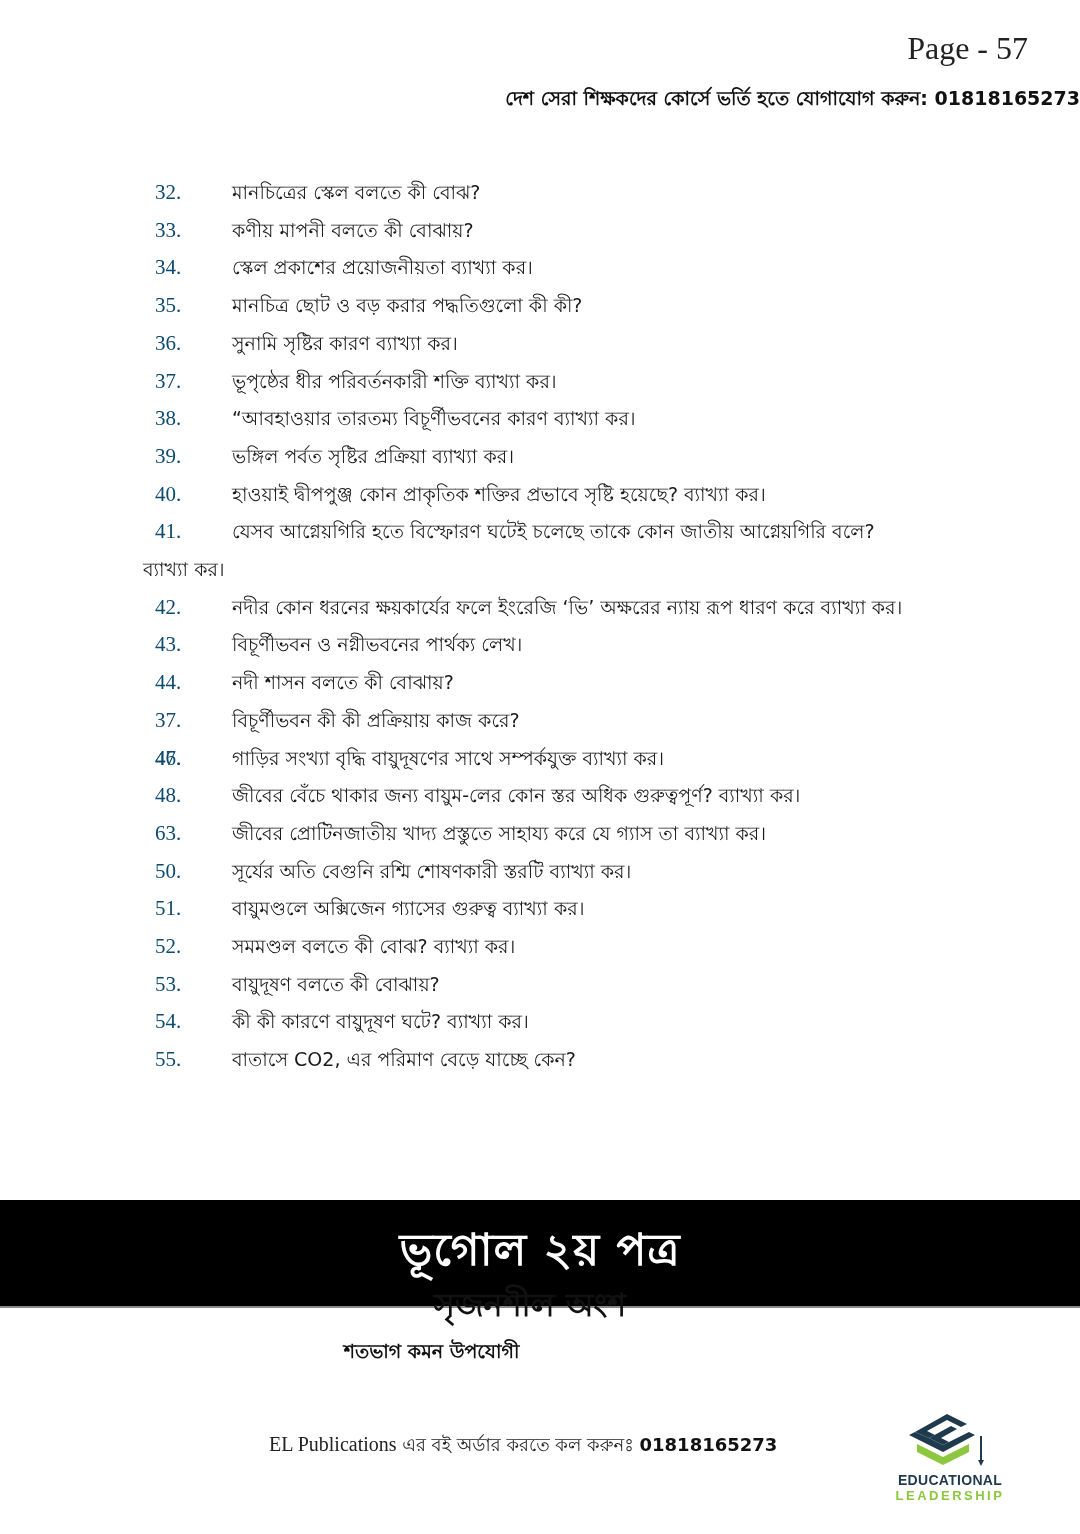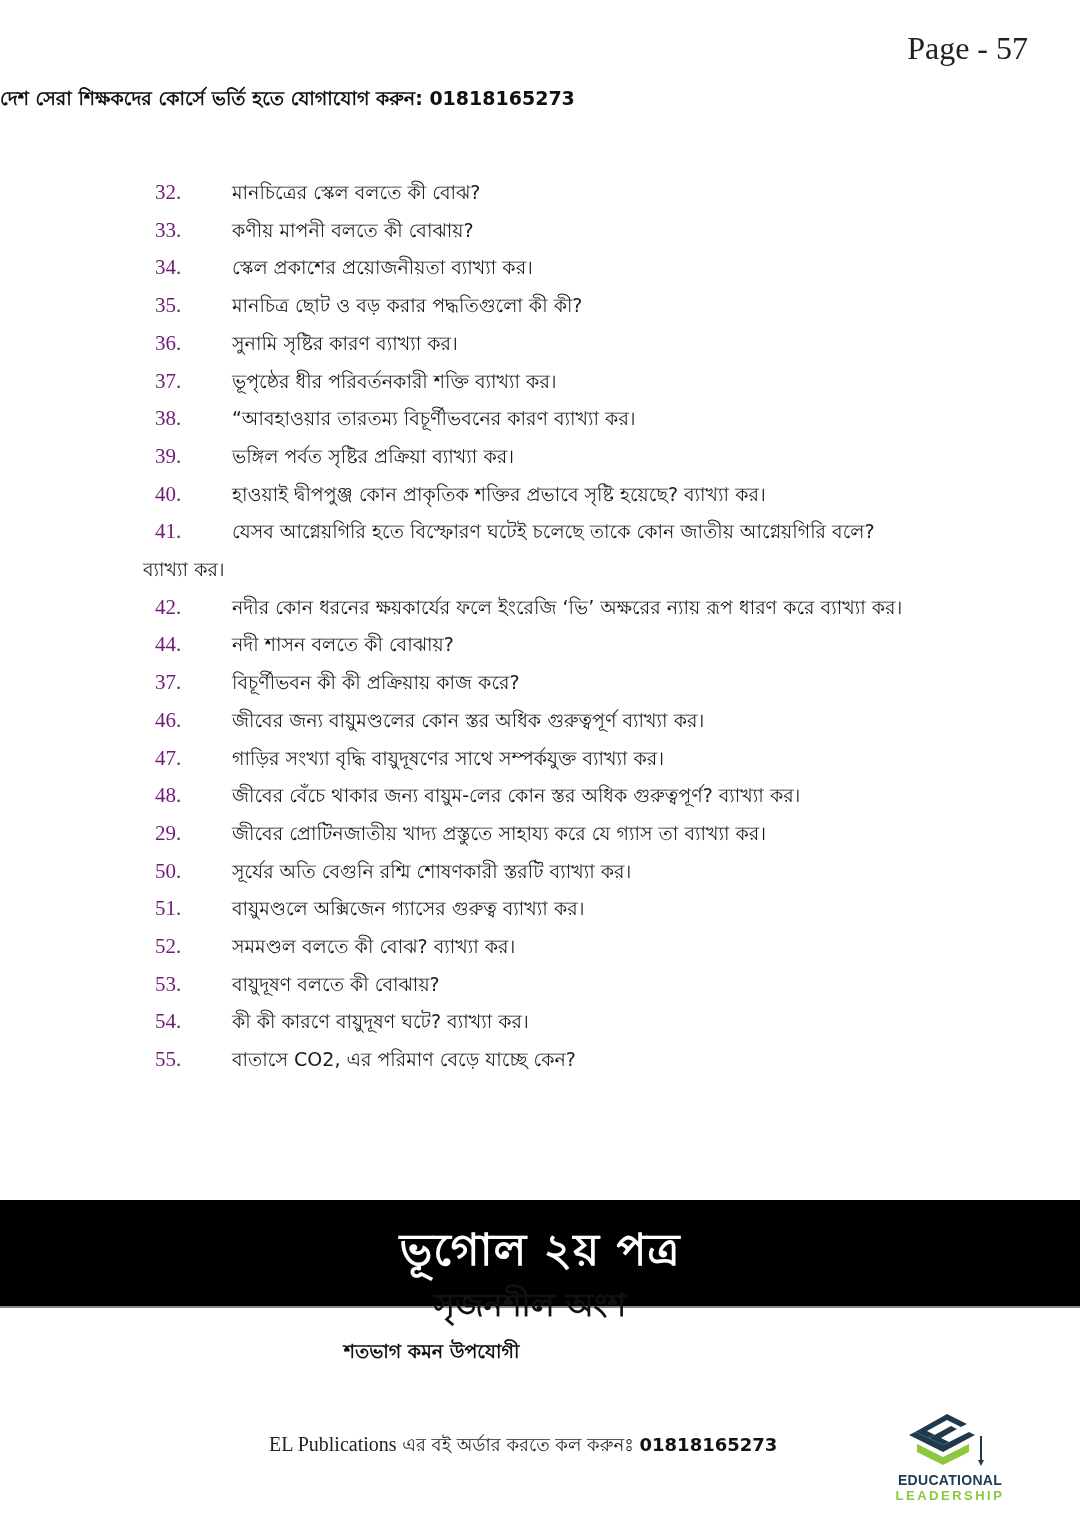--- a/index.html
+++ b/index.html
@@ -21,21 +21,21 @@
       right: 52px;
       font-family: "Liberation Serif", serif;
       font-size: 32px;
       color: #222;
     }
     .top-contact {
       position: absolute;
       top: 84px;
       left: 0;
       width: 1080px;
-      text-align: left;
+      text-align: right;
       font-family: "DejaVu Sans", sans-serif;
       font-weight: bold;
       font-size: 19px;
       color: #111;
     }
     .question-list {
       position: absolute;
       top: 174px;
       left: 143px;
       width: 760px;
@@ -48,21 +48,21 @@
       position: relative;
       text-indent: 89px;
     }
     .q-num {
       position: absolute;
       left: 12px;
       top: 0;
       text-indent: 0;
       font-family: "Liberation Serif", serif;
       font-size: 21px;
-      color: #701a75;
+      color: #0c4a6e;
     }
     .banner {
       position: absolute;
       top: 1200px;
       left: 0;
       width: 1080px;
       height: 106px;
       background: #000000;
       border-bottom: 2px solid #8a8a8a;
       display: flex;
@@ -159,26 +159,27 @@
   <div class="q-item"><span class="q-num">33.</span><span>কণীয় মাপনী বলতে কী বোঝায়?</span></div>
   <div class="q-item"><span class="q-num">34.</span><span>স্কেল প্রকাশের প্রয়োজনীয়তা ব্যাখ্যা কর।</span></div>
   <div class="q-item"><span class="q-num">35.</span><span>মানচিত্র ছোট ও বড় করার পদ্ধতিগুলো কী কী?</span></div>
   <div class="q-item"><span class="q-num">36.</span><span>সুনামি সৃষ্টির কারণ ব্যাখ্যা কর।</span></div>
   <div class="q-item"><span class="q-num">37.</span><span>ভূপৃষ্ঠের ধীর পরিবর্তনকারী শক্তি ব্যাখ্যা কর।</span></div>
   <div class="q-item"><span class="q-num">38.</span><span>“আবহাওয়ার তারতম্য বিচূর্ণীভবনের কারণ ব্যাখ্যা কর।</span></div>
   <div class="q-item"><span class="q-num">39.</span><span>ভঙ্গিল পর্বত সৃষ্টির প্রক্রিয়া ব্যাখ্যা কর।</span></div>
   <div class="q-item"><span class="q-num">40.</span><span>হাওয়াই দ্বীপপুঞ্জ কোন প্রাকৃতিক শক্তির প্রভাবে সৃষ্টি হয়েছে? ব্যাখ্যা কর।</span></div>
   <div class="q-item"><span class="q-num">41.</span><span>যেসব আগ্নেয়গিরি হতে বিস্ফোরণ ঘটেই চলেছে তাকে কোন জাতীয় আগ্নেয়গিরি বলে? ব্যাখ্যা কর।</span></div>
   <div class="q-item"><span class="q-num">42.</span><span>নদীর কোন ধরনের ক্ষয়কার্যের ফলে ইংরেজি ‘ভি’ অক্ষরের ন্যায় রূপ ধারণ করে ব্যাখ্যা কর।</span></div>
+  <div class="q-item"><span class="q-num">43.</span><span>বিচূর্ণীভবন ও নগ্নীভবনের পার্থক্য লেখ।</span></div>
   <div class="q-item"><span class="q-num">44.</span><span>নদী শাসন বলতে কী বোঝায়?</span></div>
   <div class="q-item"><span class="q-num">37.</span><span>বিচূর্ণীভবন কী কী প্রক্রিয়ায় কাজ করে?</span></div>
-  <div class="q-item"><span class="q-num">46.</span><span>জীবের জন্য বায়ুমণ্ডলের কোন স্তর অধিক গুরুত্বপূর্ণ ব্যাখ্যা কর।</span></div>
+  <div class="q-item"><span class="q-num">46.</span></div>
   <div class="q-item"><span class="q-num">47.</span><span>গাড়ির সংখ্যা বৃদ্ধি বায়ুদূষণের সাথে সম্পর্কযুক্ত ব্যাখ্যা কর।</span></div>
   <div class="q-item"><span class="q-num">48.</span><span>জীবের বেঁচে থাকার জন্য বায়ুম-লের কোন স্তর অধিক গুরুত্বপূর্ণ? ব্যাখ্যা কর।</span></div>
-  <div class="q-item"><span class="q-num">29.</span><span>জীবের প্রোটিনজাতীয় খাদ্য প্রস্তুতে সাহায্য করে যে গ্যাস তা ব্যাখ্যা কর।</span></div>
+  <div class="q-item"><span class="q-num">63.</span><span>জীবের প্রোটিনজাতীয় খাদ্য প্রস্তুতে সাহায্য করে যে গ্যাস তা ব্যাখ্যা কর।</span></div>
   <div class="q-item"><span class="q-num">50.</span><span>সূর্যের অতি বেগুনি রশ্মি শোষণকারী স্তরটি ব্যাখ্যা কর।</span></div>
   <div class="q-item"><span class="q-num">51.</span><span>বায়ুমণ্ডলে অক্সিজেন গ্যাসের গুরুত্ব ব্যাখ্যা কর।</span></div>
   <div class="q-item"><span class="q-num">52.</span><span>সমমণ্ডল বলতে কী বোঝ? ব্যাখ্যা কর।</span></div>
   <div class="q-item"><span class="q-num">53.</span><span>বায়ুদূষণ বলতে কী বোঝায়?</span></div>
   <div class="q-item"><span class="q-num">54.</span><span>কী কী কারণে বায়ুদূষণ ঘটে? ব্যাখ্যা কর।</span></div>
   <div class="q-item"><span class="q-num">55.</span><span>বাতাসে CO2, এর পরিমাণ বেড়ে যাচ্ছে কেন?</span></div>
 </div>
 
 <div class="banner">
   <div class="banner-title">ভূগোল ২য় পত্র</div>

